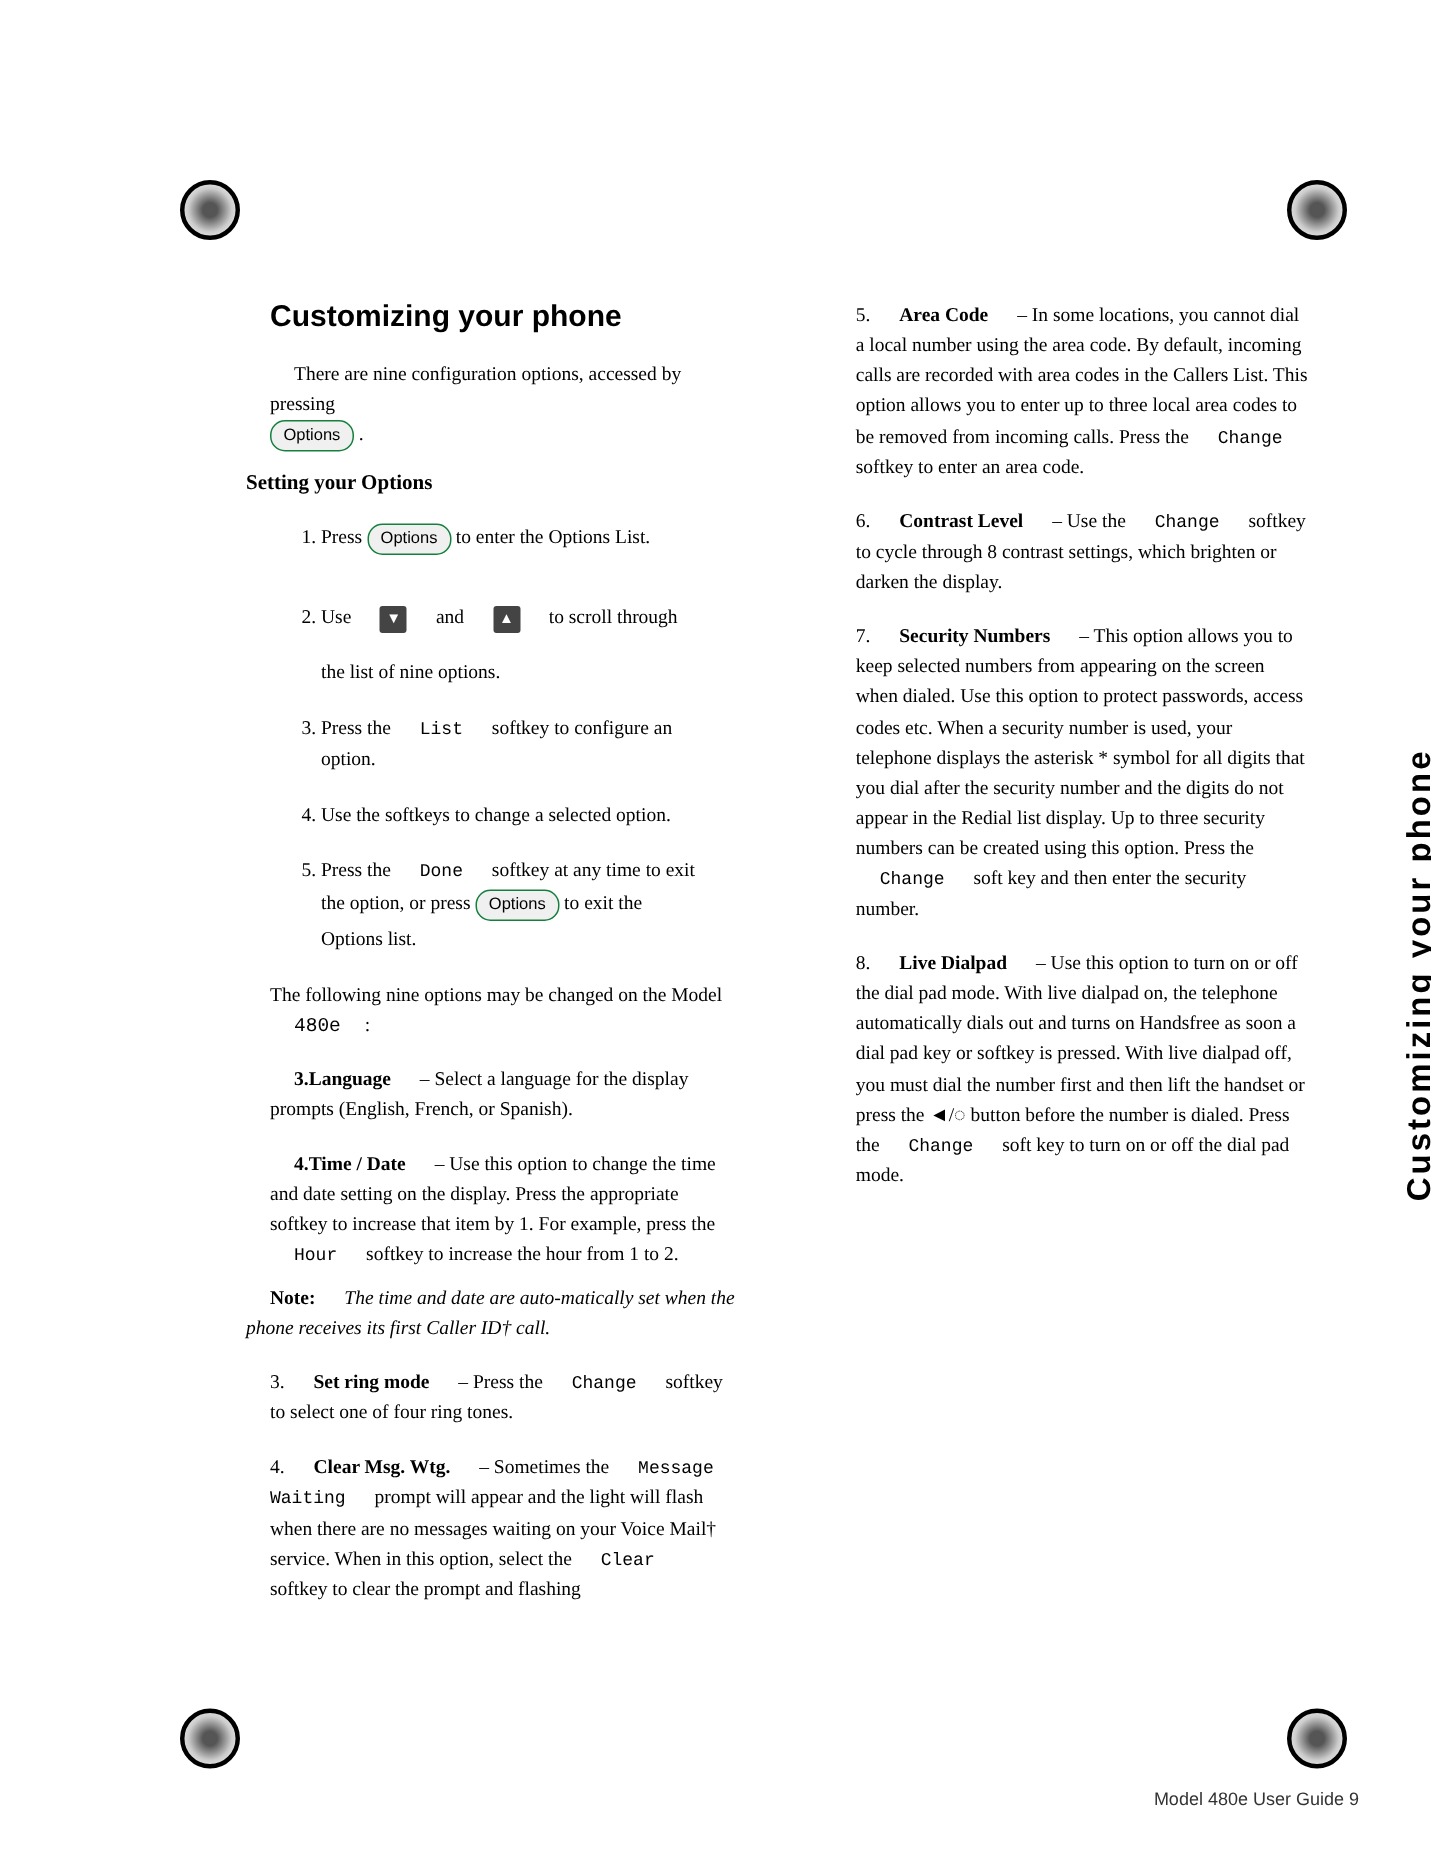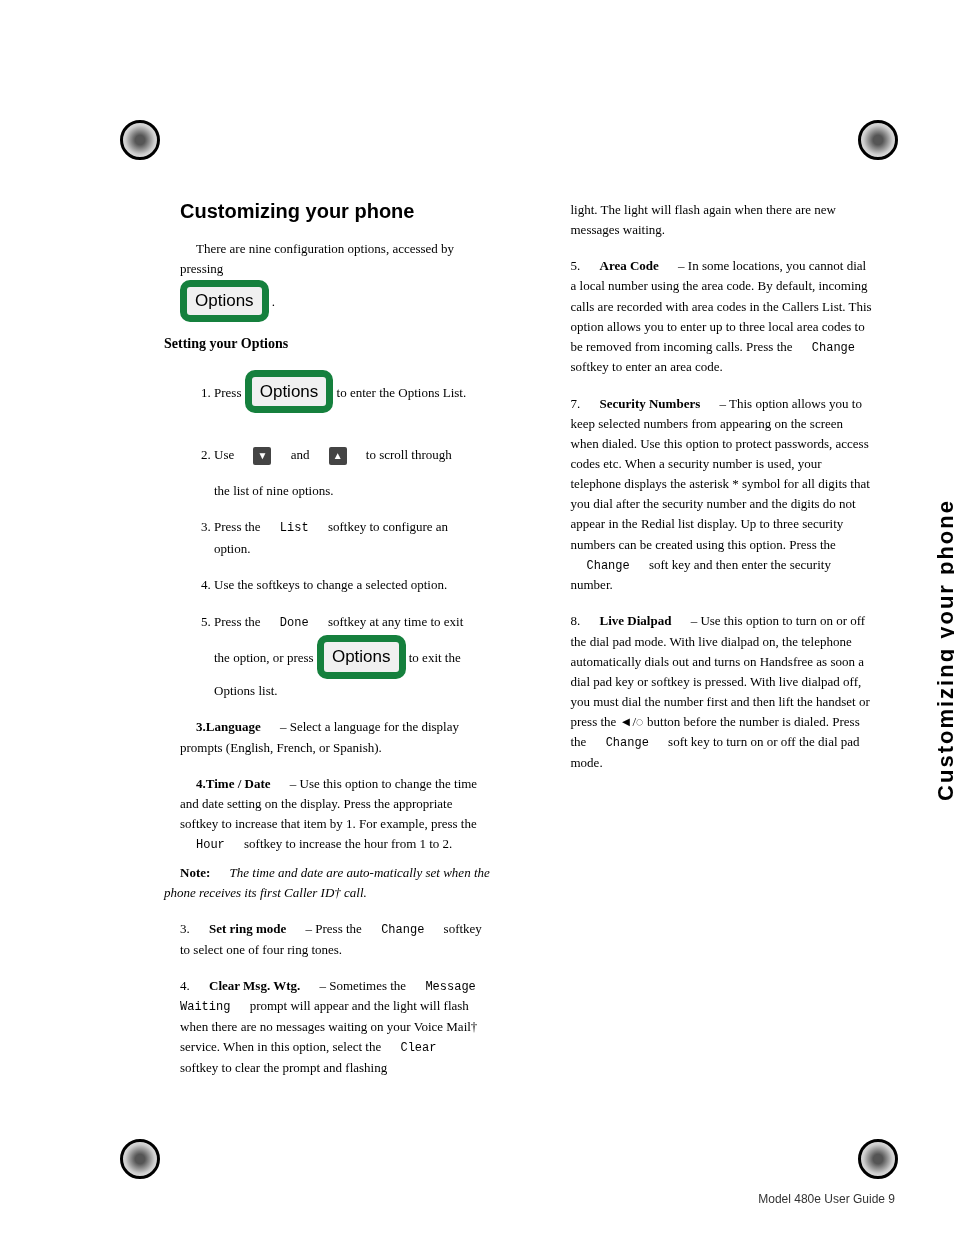--- a/index.html
+++ b/index.html
@@ -68,24 +68,24 @@
     }
 
     .intro-text {
       font-size: 13px;
       line-height: 1.5;
       margin-bottom: 10px;
     }
 
     .options-button {
       display: inline-block;
-      border: 7px solid #15803d;
+      border: 1px solid #15803d;
       border-radius: 10px;
       padding: 1px 8px;
-      font-size: 17px;
+      font-size: 11px;
       font-family: Arial, sans-serif;
       background: #f0f0f0;
       margin: 2px 0;
     }
 
     .section-heading {
       font-size: 14px;
       font-weight: bold;
       font-family: Liberation Serif, serif;
       margin: 12px 0 6px 0;
@@ -140,21 +140,21 @@
     .numbered-section {
       font-size: 13px;
       line-height: 1.55;
       margin-bottom: 8px;
     }
 
     
     .page-footer {
       position: absolute;
       bottom: 45px;
-      right: 75px;
+      right: 64px;
       font-size: 12px;
       font-family: Arial, sans-serif;
       color: #333;
     }
 
     
     .deco-circle {
       position: absolute;
       width: 40px;
       height: 40px;
@@ -211,20 +211,23 @@
         Press the <span class="softkey">List</span> softkey to configure an option.
       </li>
       <li>
         Use the softkeys to change a selected option.
       </li>
       <li>
         Press the <span class="softkey">Done</span> softkey at any time to exit the option, or press <span class="options-button">Options</span> to exit the Options list.
       </li>
     </ol>
 
+    <p class="following-text" style="margin-top:14px;">
+      The following nine options may be changed on the Model <span class="model-code">480e</span>:
+    </p>
 
     <div class="numbered-section">
       <strong>3.Language</strong> – Select a language for the display prompts (English, French, or Spanish).
     </div>
 
     <div class="numbered-section">
       <strong>4.Time / Date</strong> – Use this option to change the time and date setting on the display. Press the appropriate softkey to increase that item by 1. For example, press the <span class="softkey">Hour</span> softkey to increase the hour from 1 to 2.
     </div>
 
     <div class="numbered-section note-text">
@@ -236,28 +239,28 @@
     </div>
 
     <div class="numbered-section">
       4. <strong>Clear Msg. Wtg.</strong> – Sometimes the <span class="softkey">Message Waiting</span> prompt will appear and the light will flash when there are no messages waiting on your Voice Mail† service. When in this option, select the <span class="softkey">Clear</span> softkey to clear the prompt and flashing
     </div>
 
   </div>
 
   <div class="right-col">
 
-    <p class="body-text">
-      light.  The light will flash again when there are new messages waiting.
-    </p>
 
     <p class="body-text">
       5. <strong>Area Code</strong> – In some locations, you cannot dial a local number using the area code. By default, incoming calls are recorded with area codes in the Callers List. This option allows you to enter up to three local area codes to be removed from incoming calls. Press the <span class="softkey">Change</span> softkey to enter an area code.
     </p>
 
+    <p class="body-text">
+      6. <strong>Contrast Level</strong> – Use the <span class="softkey">Change</span> softkey to cycle through 8 contrast settings, which brighten or darken the display.
+    </p>
 
     <p class="body-text">
       7. <strong>Security Numbers</strong> –  This option allows you to keep selected numbers from appearing on the screen when dialed.  Use this option to protect passwords, access codes etc.   When a security number is used, your telephone displays the asterisk * symbol for all digits that you dial after the security number and the digits do not appear in the Redial list display.  Up to three security numbers can be created using this option. Press the <span class="softkey">Change</span> soft key and then enter the security number.
     </p>
 
     <p class="body-text">
       8. <strong>Live Dialpad</strong> – Use this option to turn on or off the dial pad mode. With live dialpad on, the telephone automatically dials out and turns on Handsfree as soon a dial pad key or softkey is pressed.  With live dialpad off, you must dial the number first and then lift the handset or press the ◄/◌  button before the number is dialed. Press the <span class="softkey">Change</span> soft key to turn on or off the dial pad mode.
     </p>
 
   </div>

